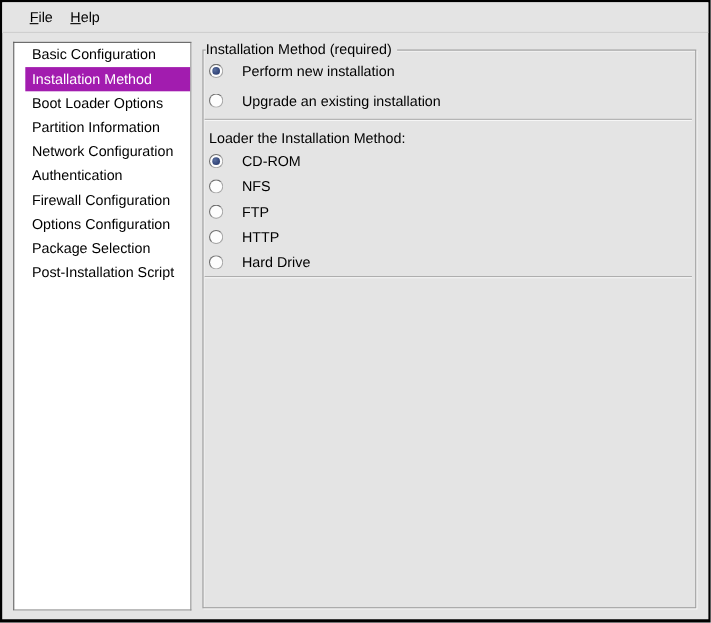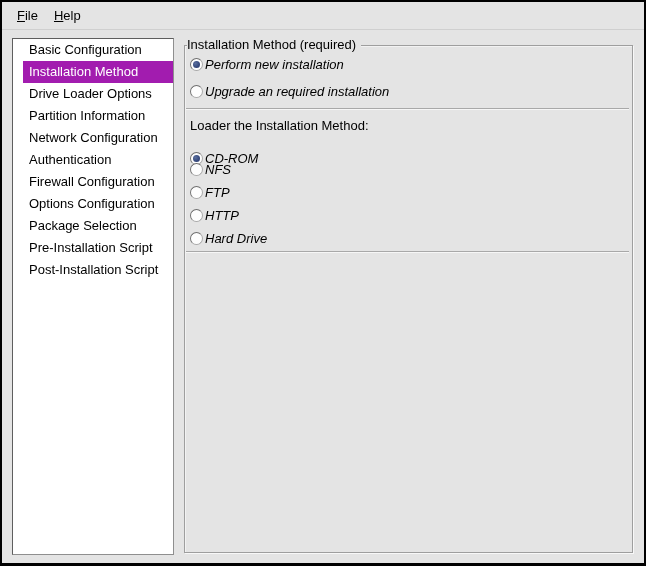--- a/index.html
+++ b/index.html
@@ -14,21 +14,21 @@
     position:absolute; left:0; top:0; width:646px; height:566px;
     background:#e4e4e4;
     border:2px solid #000;
     border-bottom-width:3px;
     overflow:hidden;
   }
   
   .menubar {
     position:absolute; left:0; top:0; right:0; height:28px;
     display:flex; align-items:center;
-    padding-left:7px;
+    padding-left:17px;
     background:#e4e4e4;
     border-bottom:1px solid #cfcfcf;
   }
   .menu-item {
     padding:4px 8px;
     cursor:default;
   }
   .menu-item .accel { text-decoration:underline; }
   
   .sidebar {
@@ -70,79 +70,78 @@
   }
   .sep-1 { top:62px; }
   .sep-2 { top:205px; }
   .section-label {
     position:absolute; left:5px; top:70px; height:20px; line-height:20px;
     white-space:nowrap;
   }
   
   .radio-row {
     position:absolute; left:5px; height:20px;
-    display:flex; align-items:center; gap:2px;
-    cursor:default; white-space:nowrap;font-style:italic;
+    display:flex; align-items:center; gap:17px;
+    cursor:default; white-space:nowrap;
   }
   .radio {
     width:13px; height:13px; flex:0 0 13px;
     border-radius:50%;
     background:#fdfdfd;
     border:1px solid;
     border-color:#6f6f6f #a9a9a9 #a9a9a9 #6f6f6f;
     position:relative;
   }
   .radio.checked::after {
     content:"";
     position:absolute; left:2px; top:2px; width:7px; height:7px;
     border-radius:50%;
     background:radial-gradient(circle at 35% 35%, #5a6f9e 0%, #35487c 60%, #2b3a66 100%);
   }
   .r-new  { top:8px;  }
   .r-upg  { top:35px; }
-  .r-m0 { top:90px;margin-top:12px;  }
+  .r-m0 { top:90px;  }
   .r-m1 { top:113px;text-align:center; }
   .r-m2 { top:136px; }
   .r-m3 { top:159px;justify-content:center; }
   .r-m4 { top:182px; }
 </style>
 </head>
 <body>
 
 <div class="window">
 
   <div class="menubar">
     <div class="menu-item"><span class="accel">F</span><span>ile</span></div>
     <div class="menu-item"><span class="accel">H</span><span>elp</span></div>
   </div>
 
   <div class="sidebar">
     <div class="sidebar-row">Basic Configuration</div>
     <div class="sidebar-row checked">Installation Method</div>
-    <div class="sidebar-row">Drive Loader Options</div>
+    <div class="sidebar-row">Boot Loader Options</div>
     <div class="sidebar-row">Partition Information</div>
     <div class="sidebar-row">Network Configuration</div>
     <div class="sidebar-row">Authentication</div>
     <div class="sidebar-row">Firewall Configuration</div>
     <div class="sidebar-row">Options Configuration</div>
     <div class="sidebar-row">Package Selection</div>
-    <div class="sidebar-row">Pre-Installation Script</div>
     <div class="sidebar-row">Post-Installation Script</div>
   </div>
 
   <div class="frame">
     <div class="frame-legend">Installation Method (required)</div>
 
     <div class="radio-row r-new">
       <span class="radio checked"></span>
       <span>Perform new installation</span>
     </div>
     <div class="radio-row r-upg">
       <span class="radio"></span>
-      <span>Upgrade an required installation</span>
+      <span>Upgrade an existing installation</span>
     </div>
 
     <div class="separator sep-1"></div>
 
     <div class="section-label">Loader the Installation Method:</div>
 
     <div class="radio-row r-m0">
       <span class="radio checked"></span>
       <span>CD-ROM</span>
     </div>

